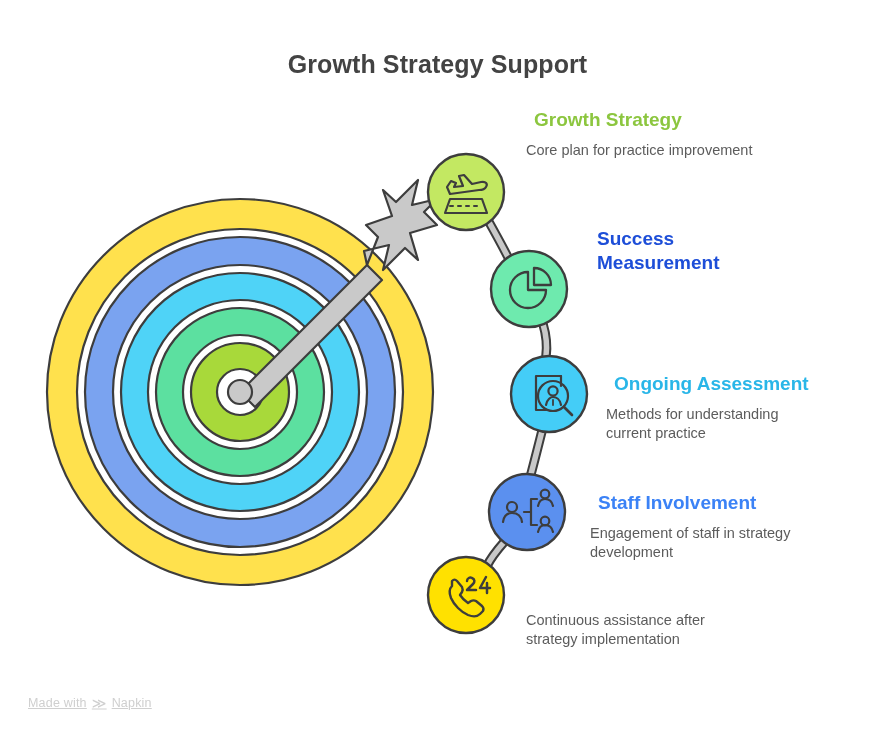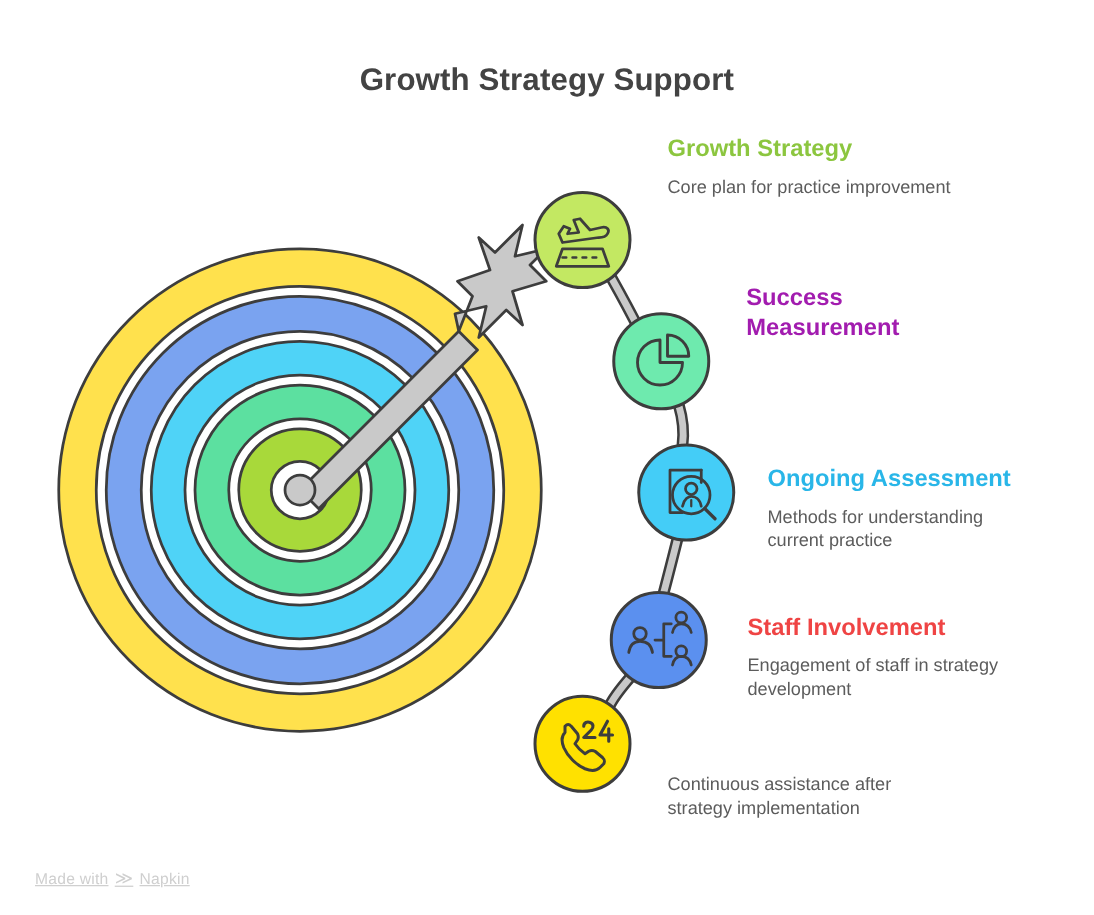--- a/index.html
+++ b/index.html
@@ -49,21 +49,21 @@
   .step-title {
     font-size: 19px;
     font-weight: bold;
     line-height: 24px;
     margin: 0 0 9px 8px;
   }
   .step-desc {
     font-size: 14.5px;
     line-height: 19px;
     color: #5c5c5c;
-    margin: 8px;
+    margin: 0;
     font-weight: normal;
   }
 
   #text-1 { left: 526px; top: 108px; width: 250px; }
   #text-2 { left: 589px; top: 227px; width: 215px; }
   #text-3 { left: 606px; top: 372px; width: 250px; }
   #text-4 { left: 590px; top: 491px; width: 250px; }
   #text-5 { left: 526px; top: 611px; width: 250px; }
 
   #text-2 .step-title { max-width: 140px; }
@@ -222,30 +222,30 @@
       </g>
     </g>
   </svg>
 
   <div id="text-1" class="step-text">
     <div class="step-title" style="color:#8cc63f">Growth Strategy</div>
     <div class="step-desc">Core plan for practice improvement</div>
   </div>
 
   <div id="text-2" class="step-text">
-    <div class="step-title" style="color:#a21caf">Success Measurement</div>
+    <div class="step-title" style="color:#1d4ed8">Success Measurement</div>
   </div>
 
   <div id="text-3" class="step-text">
     <div class="step-title" style="color:#29b6e8">Ongoing Assessment</div>
     <div class="step-desc" style="width:200px">Methods for understanding current practice</div>
   </div>
 
   <div id="text-4" class="step-text">
-    <div class="step-title" style="color:#ef4444">Staff Involvement</div>
+    <div class="step-title" style="color:#3b82f6">Staff Involvement</div>
     <div class="step-desc" style="width:215px">Engagement of staff in strategy development</div>
   </div>
 
   <div id="text-5" class="step-text">
     <div class="step-desc" style="width:200px">Continuous assistance after strategy implementation</div>
   </div>
 
   <div id="watermark">
     <span>Made with</span>
     <span class="napkin-mark">≫</span>

